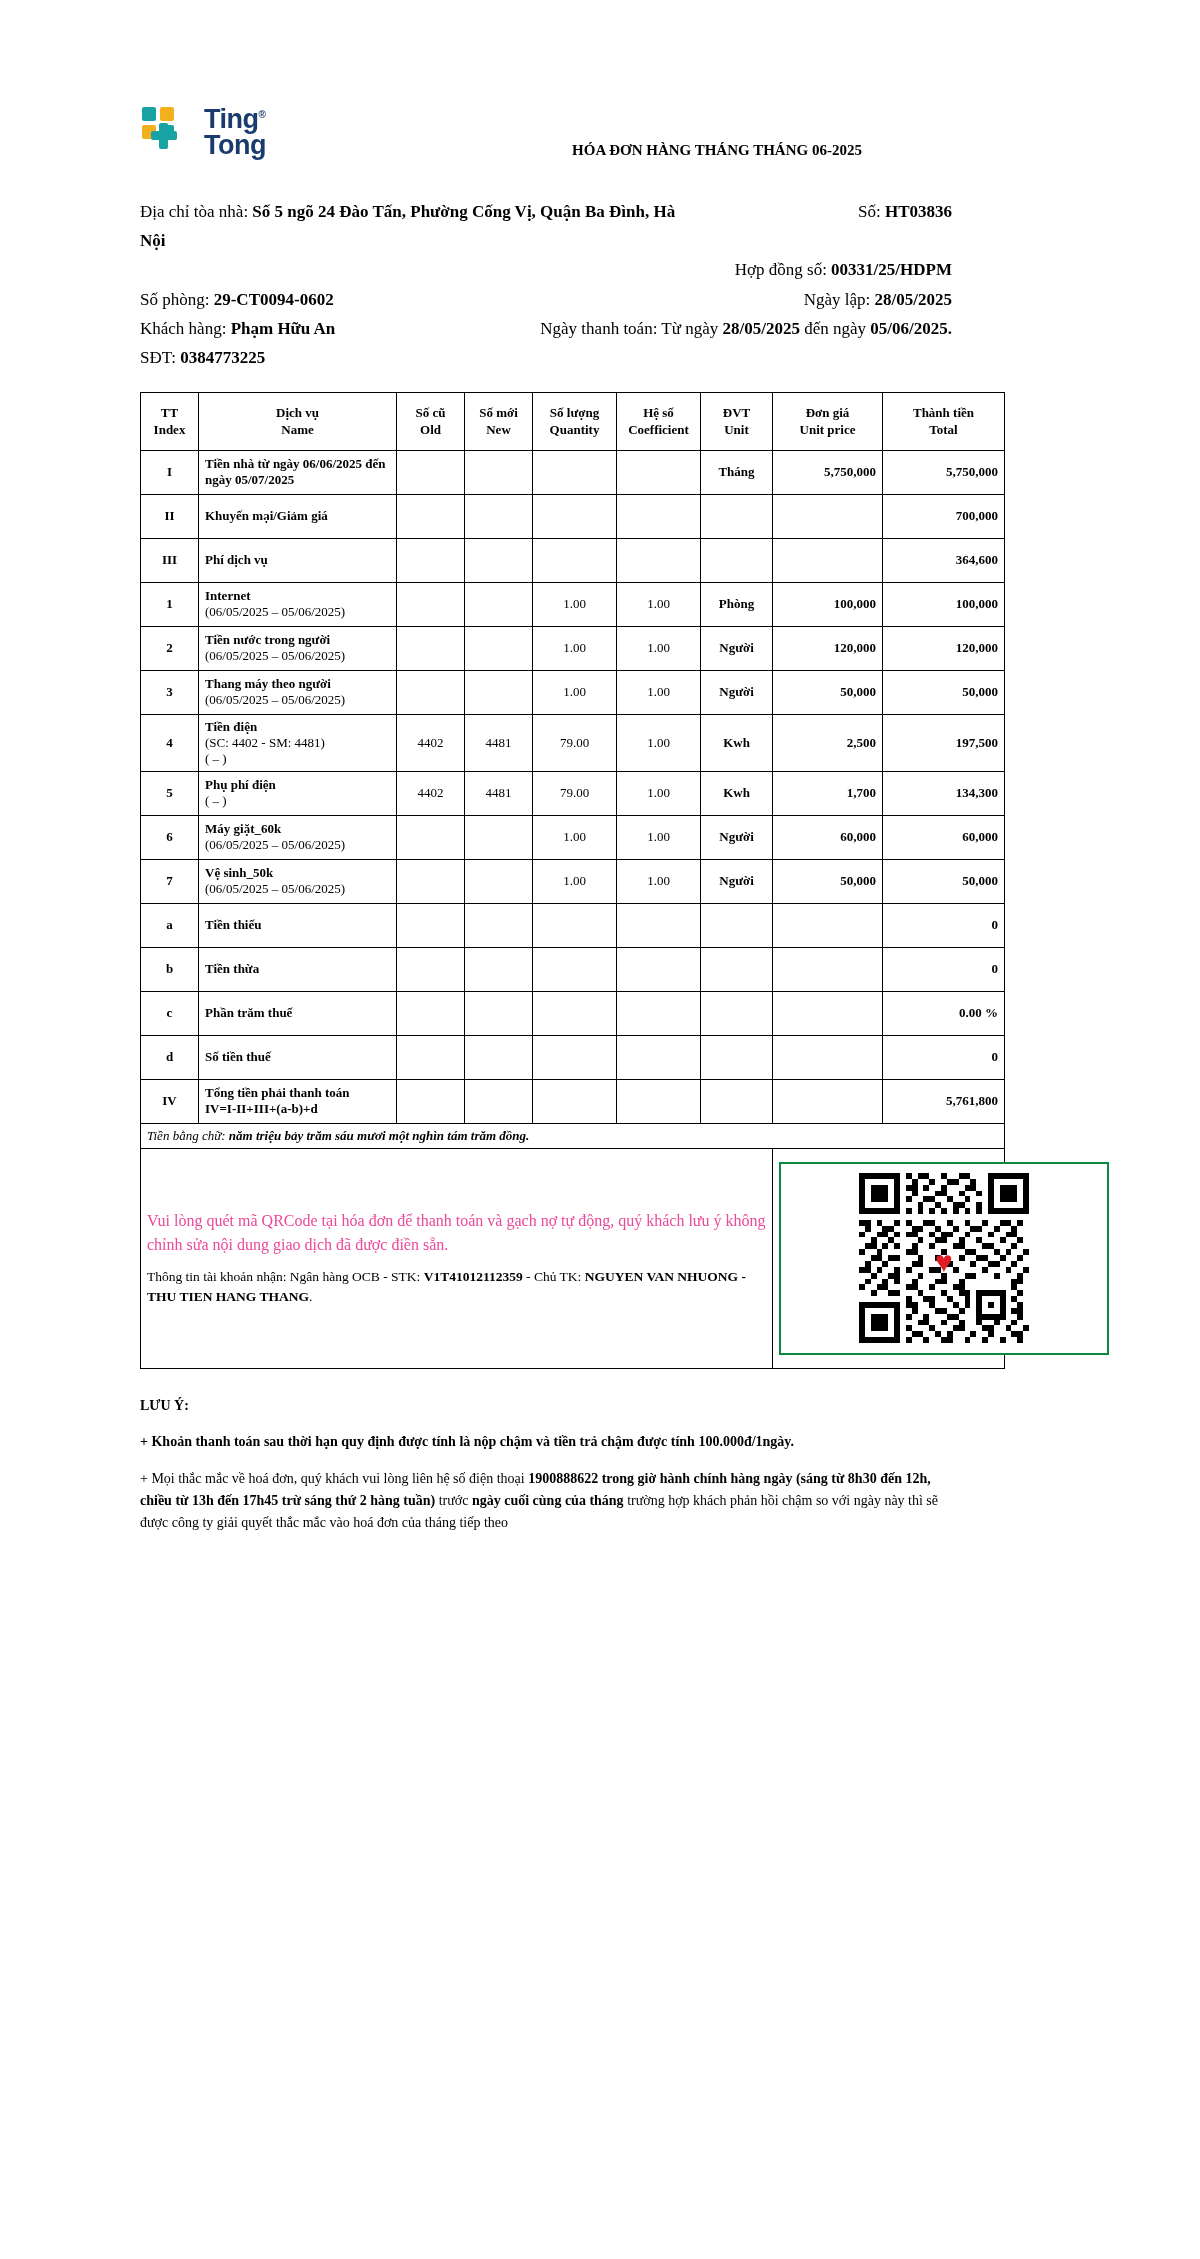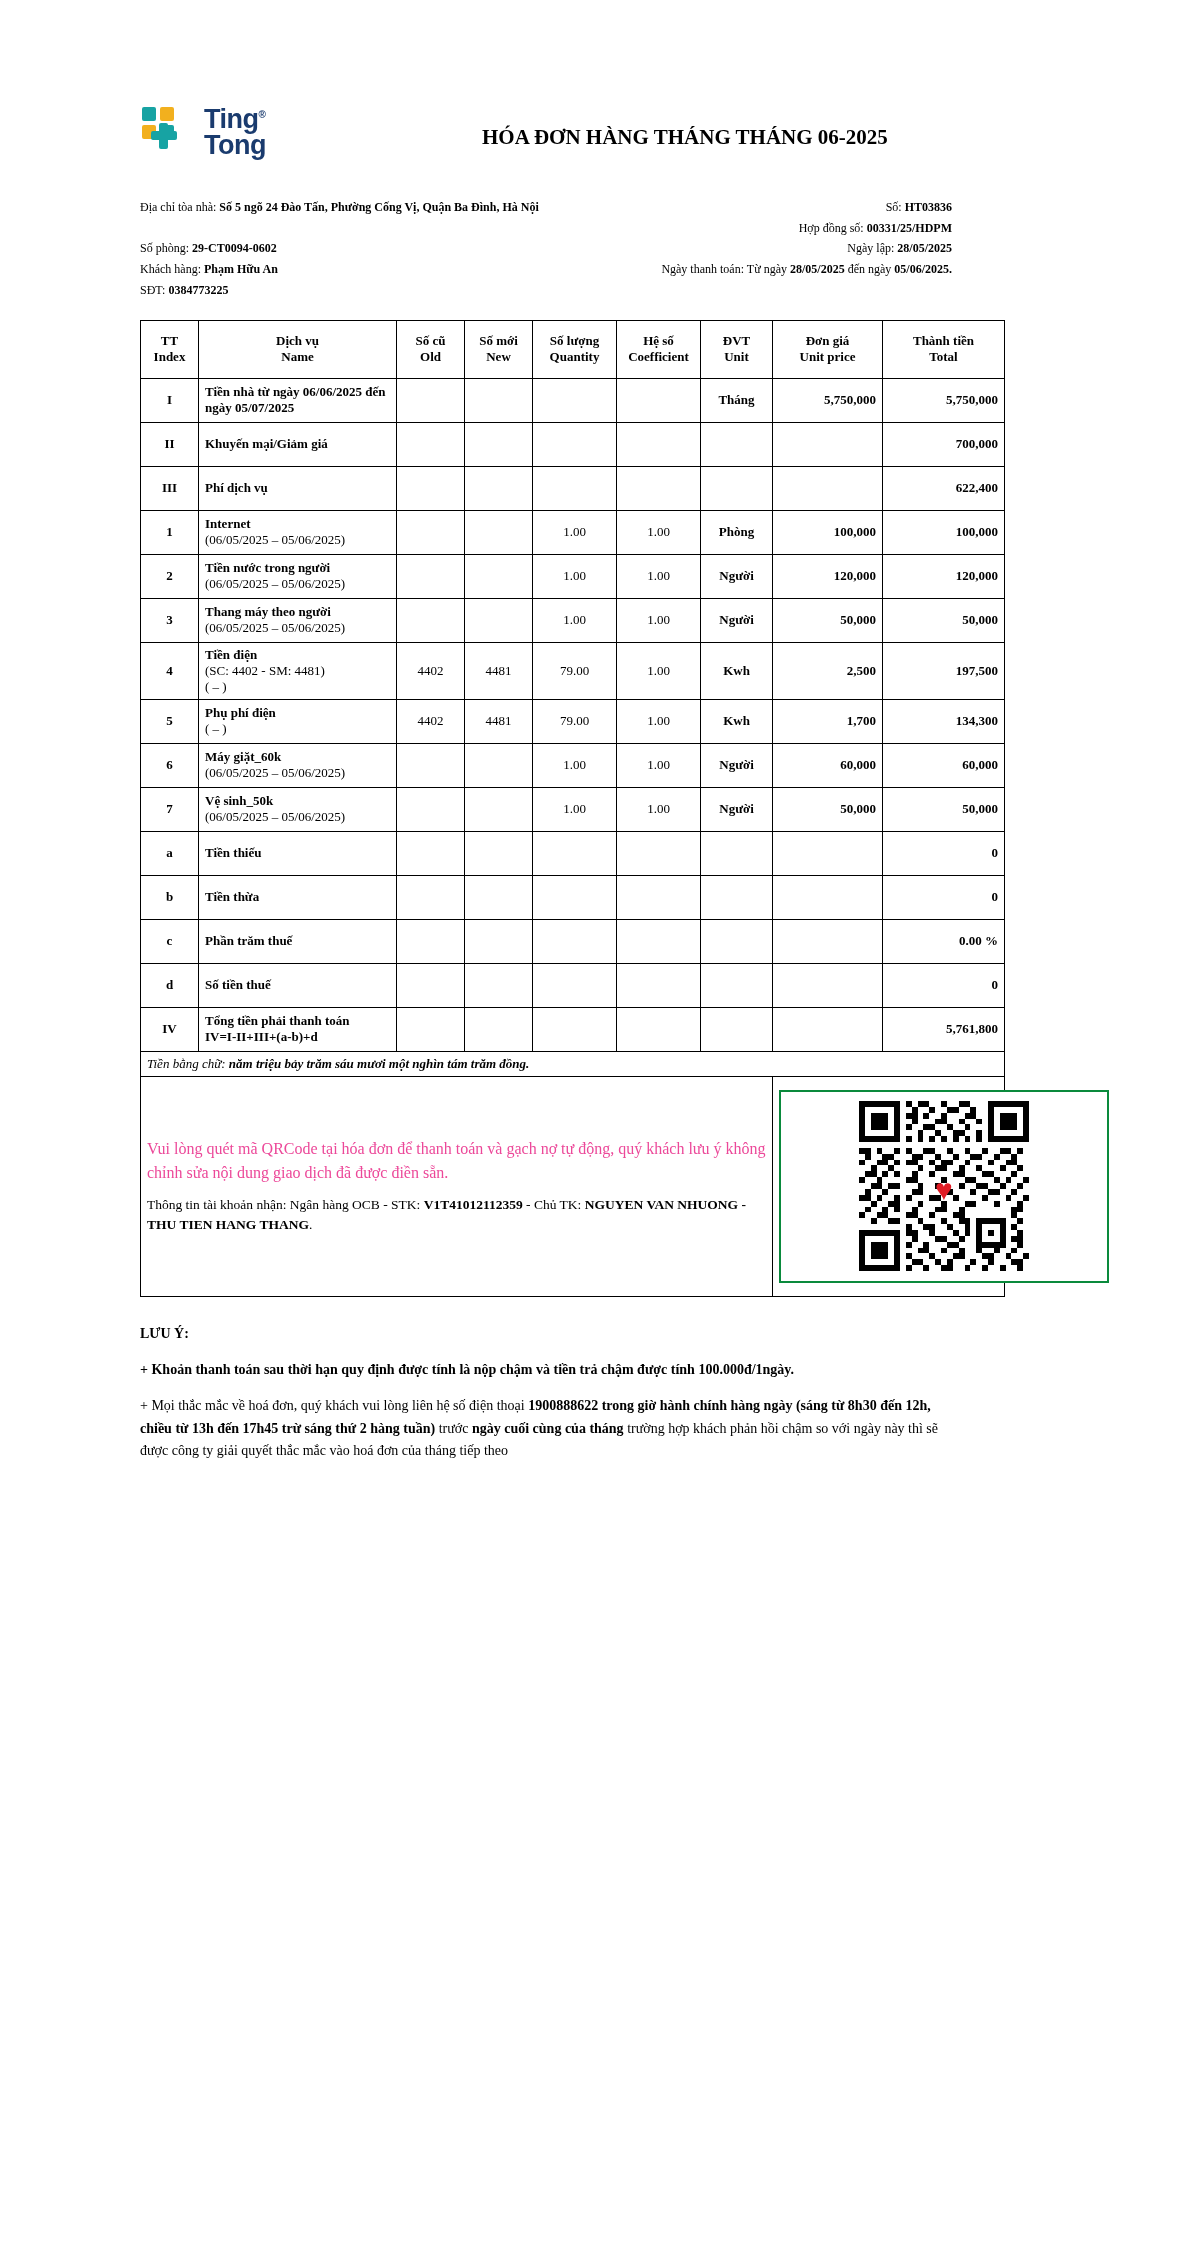--- a/index.html
+++ b/index.html
@@ -14,26 +14,26 @@
   .page { position:relative; width:1092px; height:2259px; padding:0 140px; }
 
   
   .header { display:flex; align-items:flex-start; justify-content:space-between; padding-top:105px; }
   .logo-wrap { display:flex; align-items:center; gap:8px; }
   .logo-mark { position:relative; width:56px; height:56px; flex:0 0 auto; }
   .logo-text { font-family:"Liberation Sans", sans-serif; font-weight:bold; font-size:27px; line-height:0.95; color:#1a3b6e; letter-spacing:-0.5px; }
   .logo-text sup { font-size:10px; vertical-align:super; }
   .doc-title {
     font-family:"Liberation Serif", serif;
-    font-weight:bold; font-size:21px; text-align:left; line-height:1.35;
-    width:470px; margin-top:18px;
+    font-weight:bold; font-size:15px; text-align:center; line-height:1.35;
+    width:470px; margin-top:35px;
   }
 
   
-  .meta { margin-top:36px; position:relative; font-size:12px; line-height:1.72; }
+  .meta { margin-top:36px; position:relative; font-size:17px; line-height:1.72; }
   .meta-row { display:flex; justify-content:space-between; align-items:flex-start; }
   .meta-left { max-width:560px; }
   .meta-right { text-align:right; }
   .meta b { font-weight:bold; }
 
   
   table.inv { width:100%; border-collapse:collapse; margin-top:20px; table-layout:fixed; }
   table.inv th, table.inv td {
     border:1px solid #000; padding:4px 6px; vertical-align:middle;
     font-size:13px;
@@ -186,21 +186,21 @@
         </tr>
         <tr class="row-tall">
           <td class="c-idx">III</td>
           <td class="c-name name"><b>Phí dịch vụ</b></td>
           <td class="c-old"></td>
           <td class="c-new"></td>
           <td class="c-qty"></td>
           <td class="c-coef"></td>
           <td class="c-unit"><b></b></td>
           <td class="c-price"><b></b></td>
-          <td class="c-total"><b>622,400</b></td>
+          <td class="c-total"><b>364,600</b></td>
         </tr>
         <tr class="row-tall">
           <td class="c-idx">1</td>
           <td class="c-name name"><b>Internet</b><span class="sub">(06/05/2025 – 05/06/2025)</span></td>
           <td class="c-old"></td>
           <td class="c-new"></td>
           <td class="c-qty">1.00</td>
           <td class="c-coef">1.00</td>
           <td class="c-unit"><b>Phòng</b></td>
           <td class="c-price"><b>100,000</b></td>

